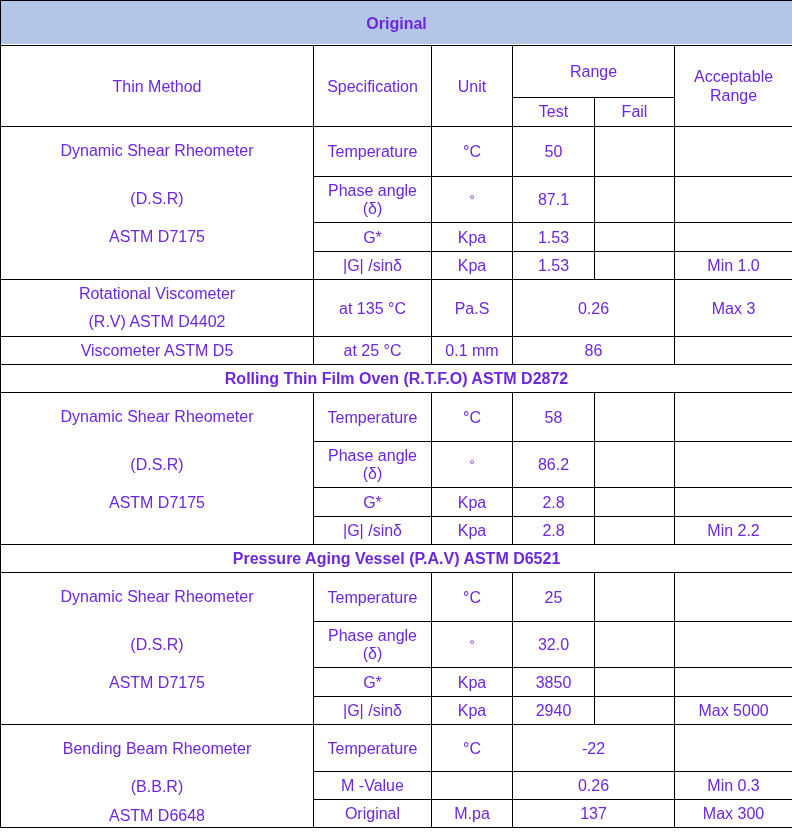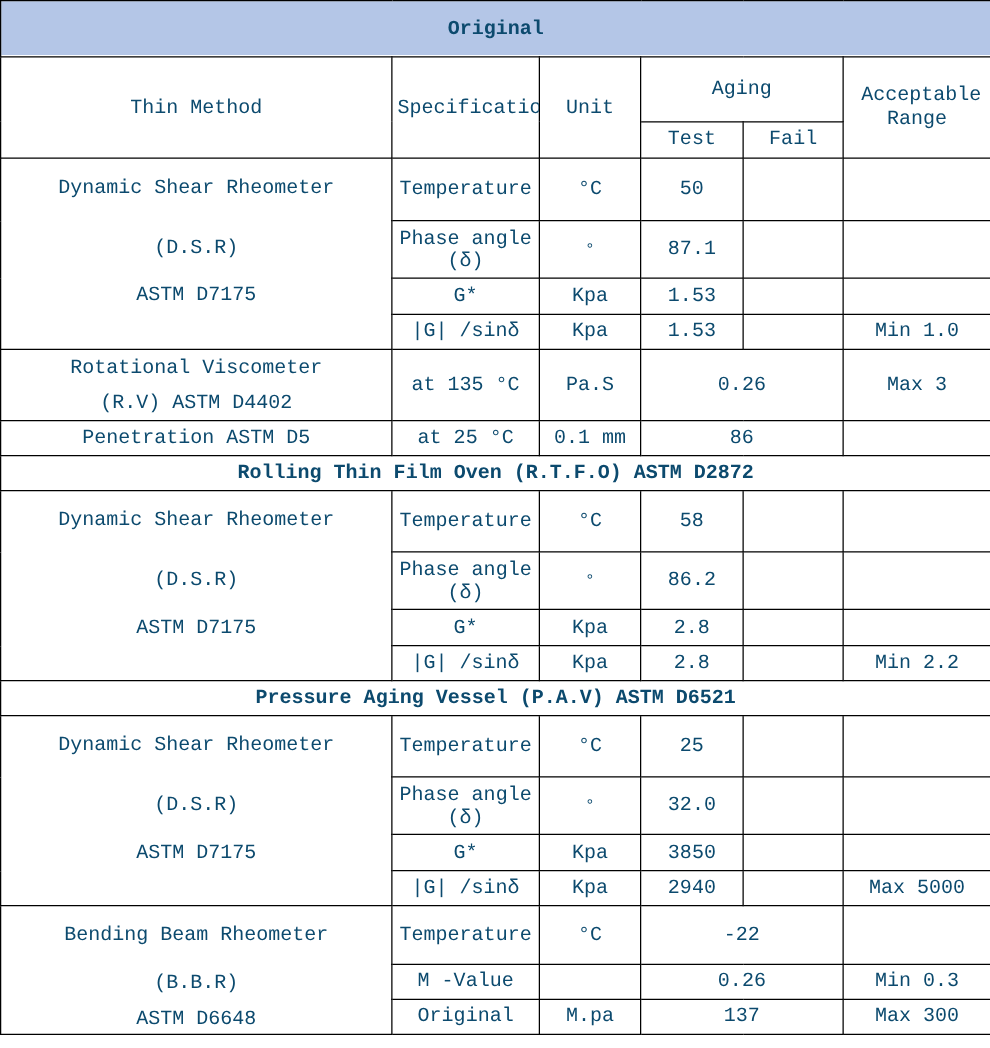--- a/index.html
+++ b/index.html
@@ -3,23 +3,23 @@
 <meta charset="utf-8">
 <style>
   html, body { margin: 0; padding: 0; background: #ffffff; }
   body { width: 792px; height: 838px; overflow: hidden; }
   .wrap { position: relative; width: 792px; height: 838px; box-sizing: border-box; }
   table.spec {
     position: absolute; left: 0; top: 0;
     width: 792px;
     border-collapse: collapse;
     table-layout: fixed;
-    font-family: Liberation Mono, monospace;
+    font-family: Liberation Sans, sans-serif;
     font-size: 16px;
-    color: #0c4a6e;
+    color: #6d28d9;
   }
   table.spec td {
     border: 1.5px solid #000;
     text-align: center;
     vertical-align: middle;
     padding: 0 4px;
     line-height: 19px;
     overflow: hidden;
   }
   .band td {
@@ -47,21 +47,21 @@
 
   <tbody>
         <tr class="band">
     <td colspan="6">Original</td>
   </tr>
 
   <tr>
     <td rowspan="2" style="height:80px">Thin Method</td>
     <td rowspan="2">Specification</td>
     <td rowspan="2">Unit</td>
-    <td colspan="2" style="height:50px">Aging</td>
+    <td colspan="2" style="height:50px">Range</td>
     <td rowspan="2" style="padding:0 14px">Acceptable Range</td>
   </tr>
   <tr>
     <td style="height:28px">Test</td>
     <td>Fail</td>
   </tr>
 
   <tr>
     <td rowspan="4" style="vertical-align:top; padding-top:14px">
       <div style="height:19px">Dynamic Shear Rheometer</div>
@@ -103,21 +103,21 @@
       <div>Rotational Viscometer</div>
       <div>(R.V) ASTM D4402</div>
     </td>
     <td>at 135 °C</td>
     <td>Pa.S</td>
     <td colspan="2">0.26</td>
     <td>Max 3</td>
   </tr>
 
   <tr>
-    <td style="height:27px">Penetration ASTM D5</td>
+    <td style="height:27px">Viscometer ASTM D5</td>
     <td>at 25 °C</td>
     <td>0.1 mm</td>
     <td colspan="2">86</td>
     <td></td>
   </tr>
 
   <tr class="section">
     <td colspan="6">Rolling Thin Film Oven (R.T.F.O) ASTM D2872</td>
   </tr>
 

